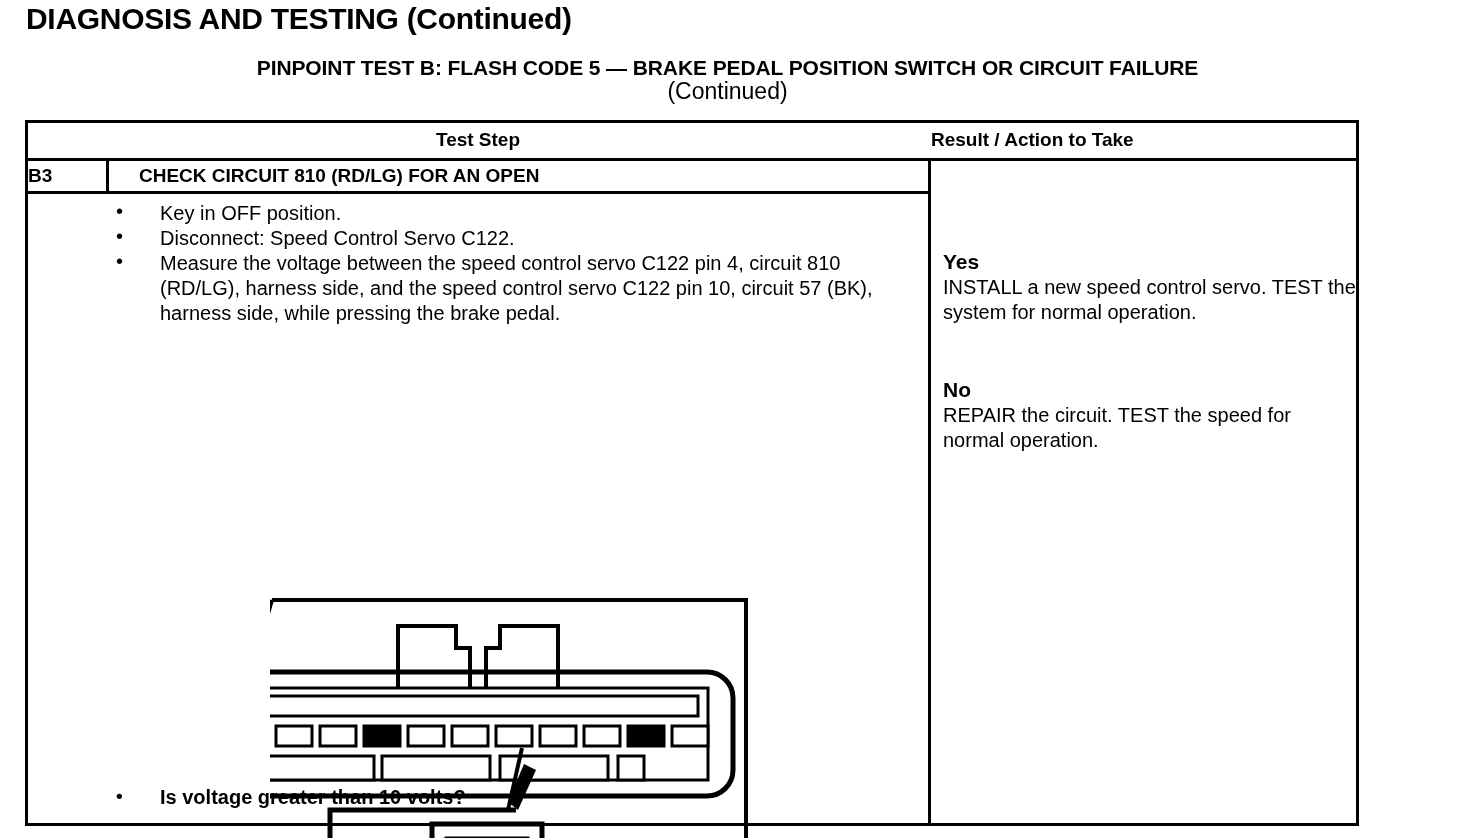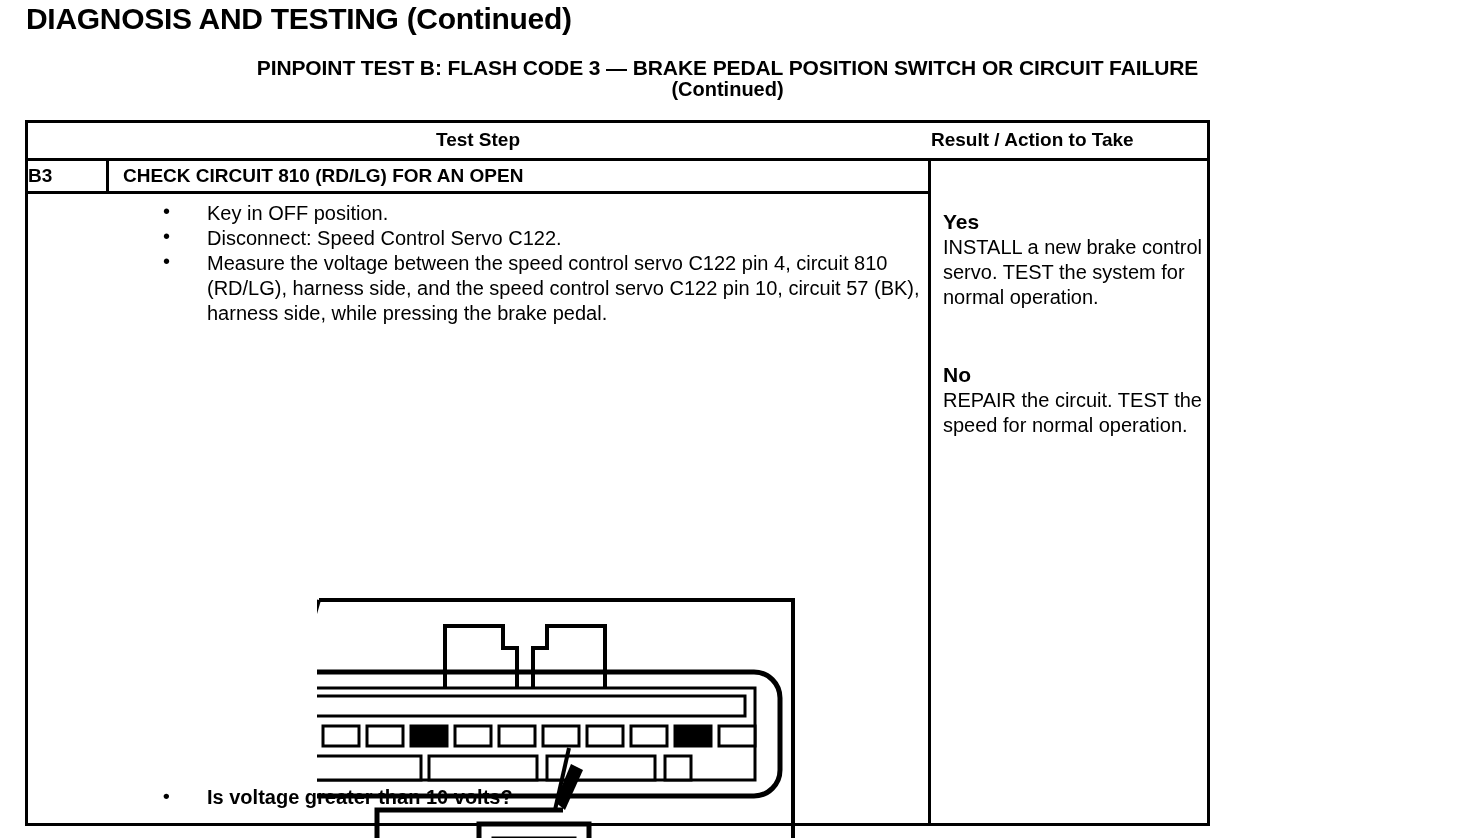--- a/index.html
+++ b/index.html
@@ -35,31 +35,31 @@
     width: 1455px;
     text-align: center;
   }
   #subtitle-line1 {
     font-size: 21px;
     font-weight: bold;
     letter-spacing: -0.1px;
     white-space: nowrap;
   }
   #subtitle-line2 {
-    font-size: 20px;
-    font-weight: bold;
+    font-size: 23px;
+    font-weight: normal;
     margin-top: -2px;
   }
 
   
   #test-table {
     position: absolute;
     left: 25px;
     top: 120px;
-    width: 1185px;
+    width: 1334px;
     height: 706px;
     border: 3px solid #000;
     box-sizing: border-box;
   }
   .tbl-row { position: absolute; left: 0; right: 0; }
 
   #header-row {
     top: 0;
     height: 38px;
     border-bottom: 3px solid #000;
@@ -105,21 +105,21 @@
     text-align: left;
     line-height: 29px;
     font-size: 19px;
     font-weight: bold;
   }
   #step-title-cell {
     position: absolute;
     left: 81px; top: 0;
     right: 0; height: 100%;
     line-height: 29px;
-    padding-left: 14px;
+    padding-left: 30px;
     font-size: 19px;
     font-weight: bold;
     box-sizing: border-box;
     white-space: nowrap;
   }
 
   
   #col-divider {
     position: absolute;
     left: 900px;
@@ -129,21 +129,20 @@
     background: #000;
   }
 
   
   #test-step-body {
     position: absolute;
     left: 0;
     top: 71px;
     width: 900px;
     bottom: 0;
-    margin-left: 47px;
   }
   ul.bullets {
     list-style: none;
     margin: 0;
     padding: 0;
     position: absolute;
     left: 88px;
     top: 7px;
     width: 790px;
   }
@@ -187,20 +186,21 @@
     left: 903px;
     top: 71px;
     right: 0;
     bottom: 0;
     padding: 15px 0 0 12px;
   }
   .result-label {
     font-size: 21px;
     font-weight: bold;
     line-height: 26px;
+    margin-top: 40px;
   }
   .result-text {
     font-size: 20px;
     line-height: 25px;
   }
   .result-group.no { margin-top: 52px; }
 
   
   #illustration {
     position: absolute;
@@ -210,21 +210,21 @@
     height: 328px;
   }
   svg { display: block; }
 </style>
 </head>
 <body>
 
 <div id="page-heading">DIAGNOSIS AND TESTING (Continued)</div>
 
 <div id="subtitle-block">
-  <div id="subtitle-line1">PINPOINT TEST B: FLASH CODE 3 — BRAKE PEDAL POSITION SWITCH OR CIRCUIT FAILURE</div>
+  <div id="subtitle-line1">PINPOINT TEST B: FLASH CODE 5 — BRAKE PEDAL POSITION SWITCH OR CIRCUIT FAILURE</div>
   <div id="subtitle-line2">(Continued)</div>
 </div>
 
 <div id="test-table">
 
   <div class="tbl-row" id="header-row">
     <div id="col-head-teststep">Test Step</div>
     <div id="col-head-result">Result / Action to Take</div>
   </div>
 
@@ -292,21 +292,21 @@
         <text x="242" y="321" font-family="Liberation Sans, sans-serif" font-size="24" text-anchor="middle" fill="#000">−</text>
       </svg>
     </div>
 
     <div id="question-row">Is voltage greater than 10 volts?</div>
   </div>
 
   <div id="result-body">
     <div class="result-group yes">
       <div class="result-label">Yes</div>
-      <div class="result-text">INSTALL a new brake control servo. TEST the system for normal operation.</div>
+      <div class="result-text">INSTALL a new speed control servo. TEST the system for normal operation.</div>
     </div>
     <div class="result-group no">
       <div class="result-label">No</div>
       <div class="result-text">REPAIR the circuit. TEST the speed for normal operation.</div>
     </div>
   </div>
 
 </div>
 
 </body></html>

